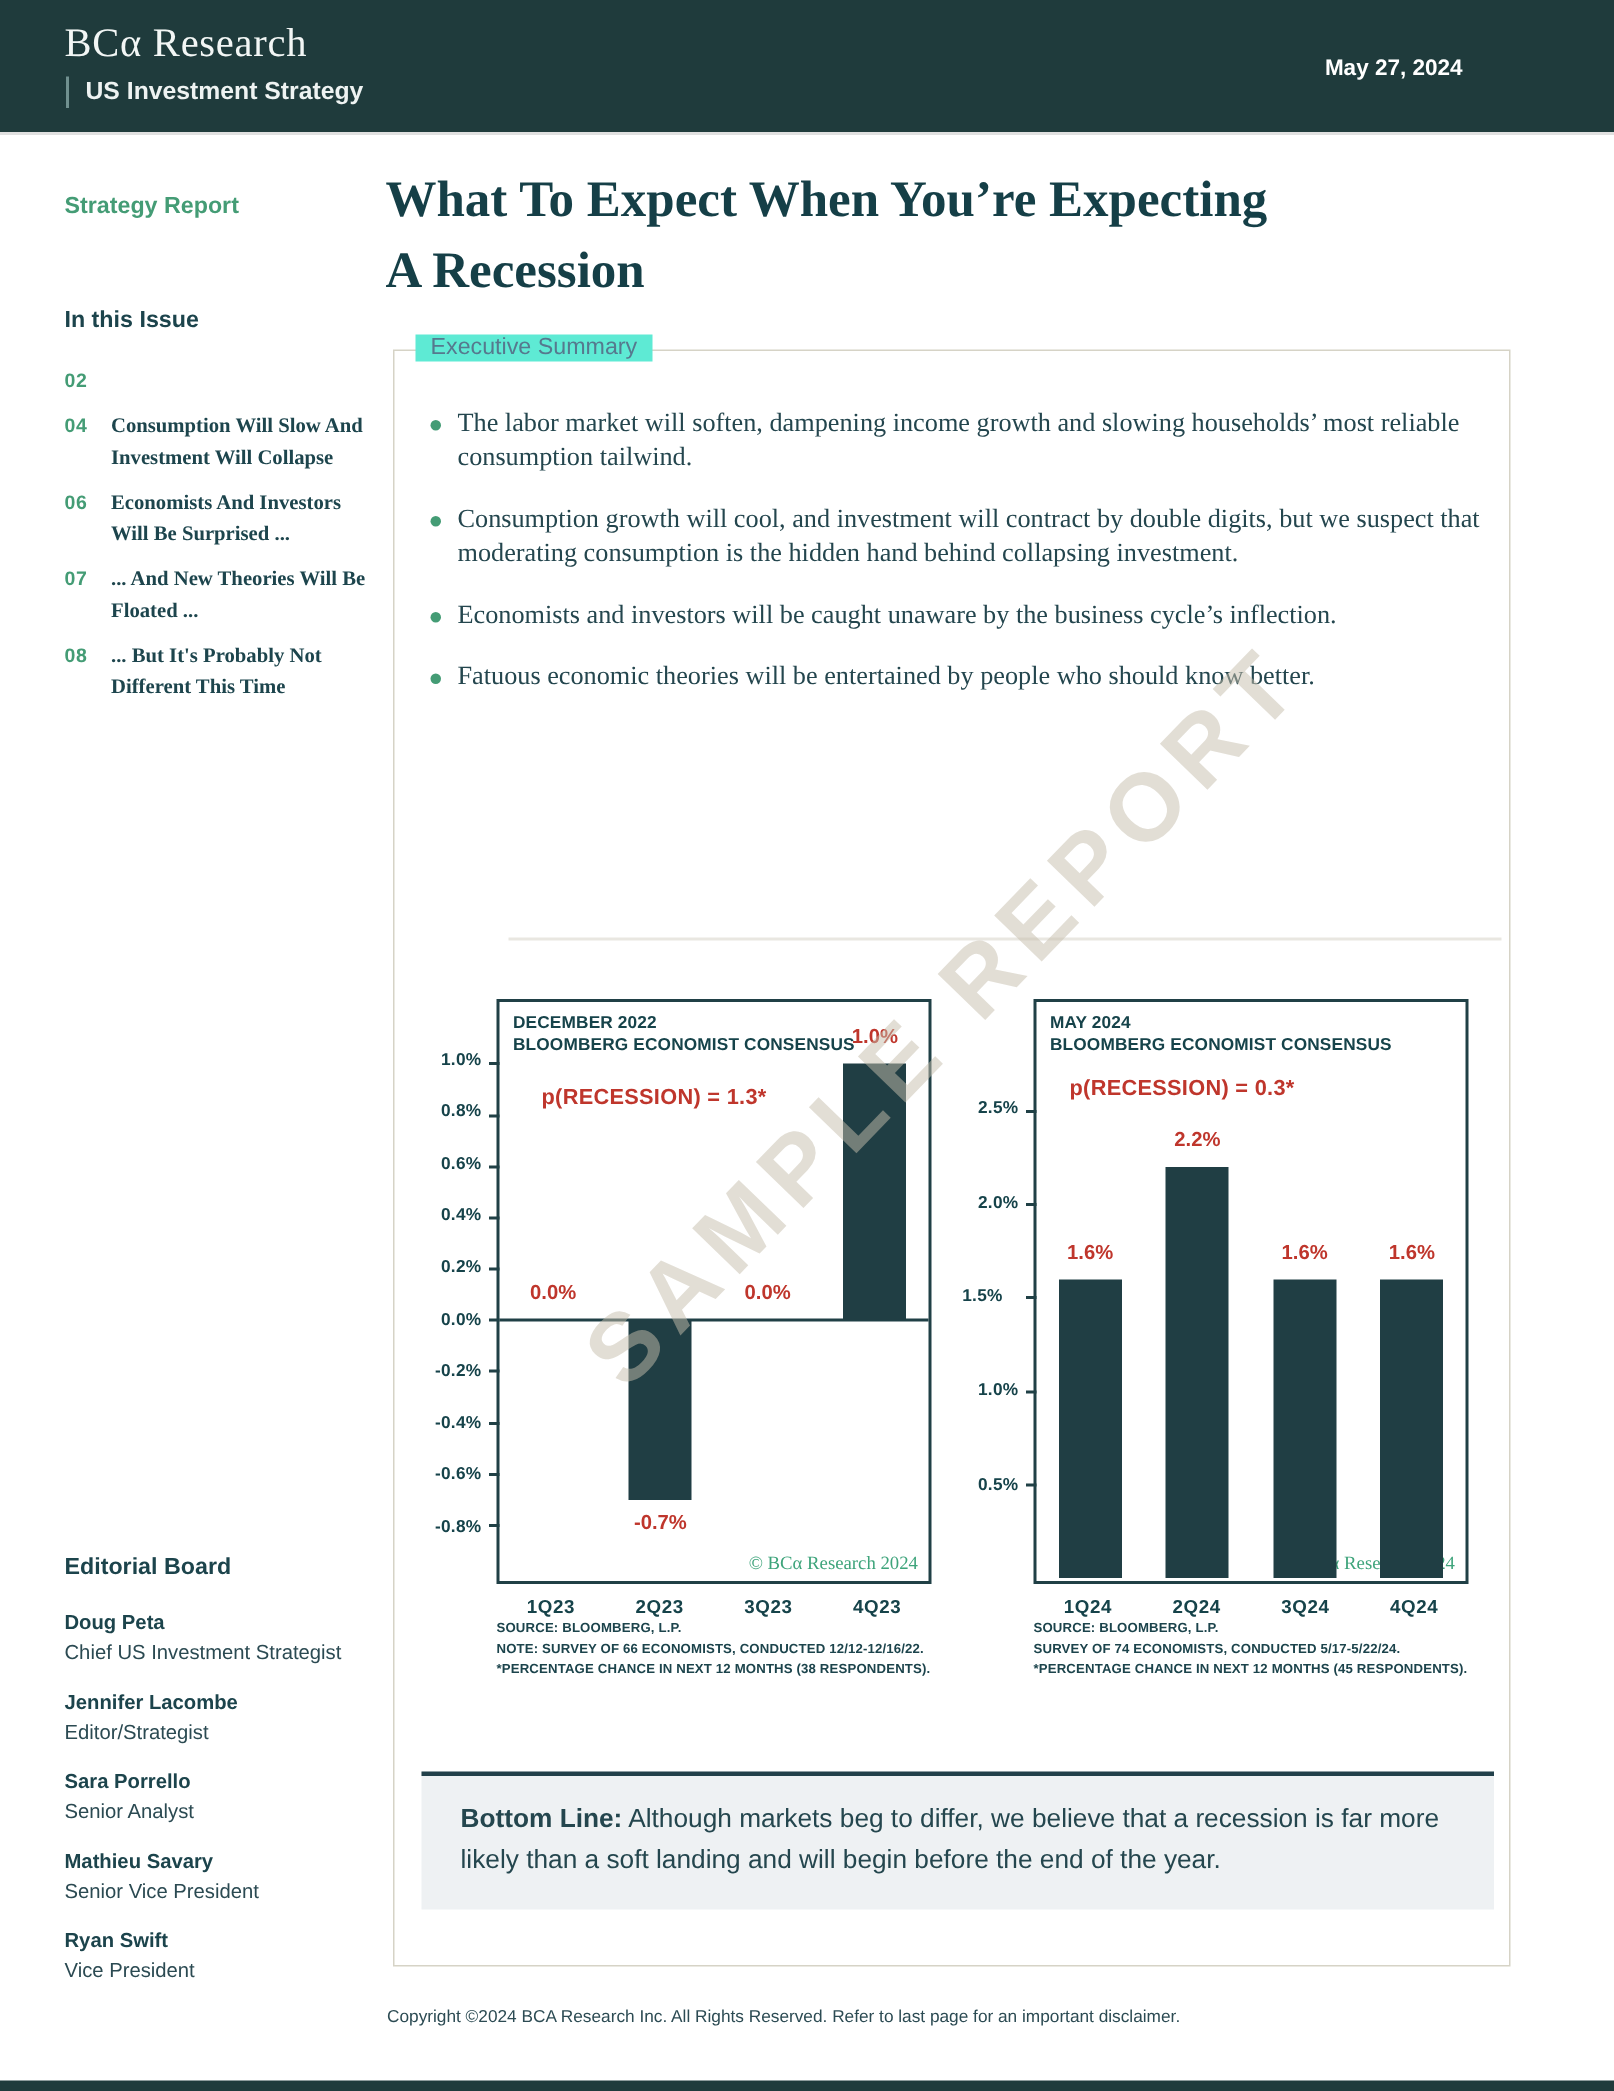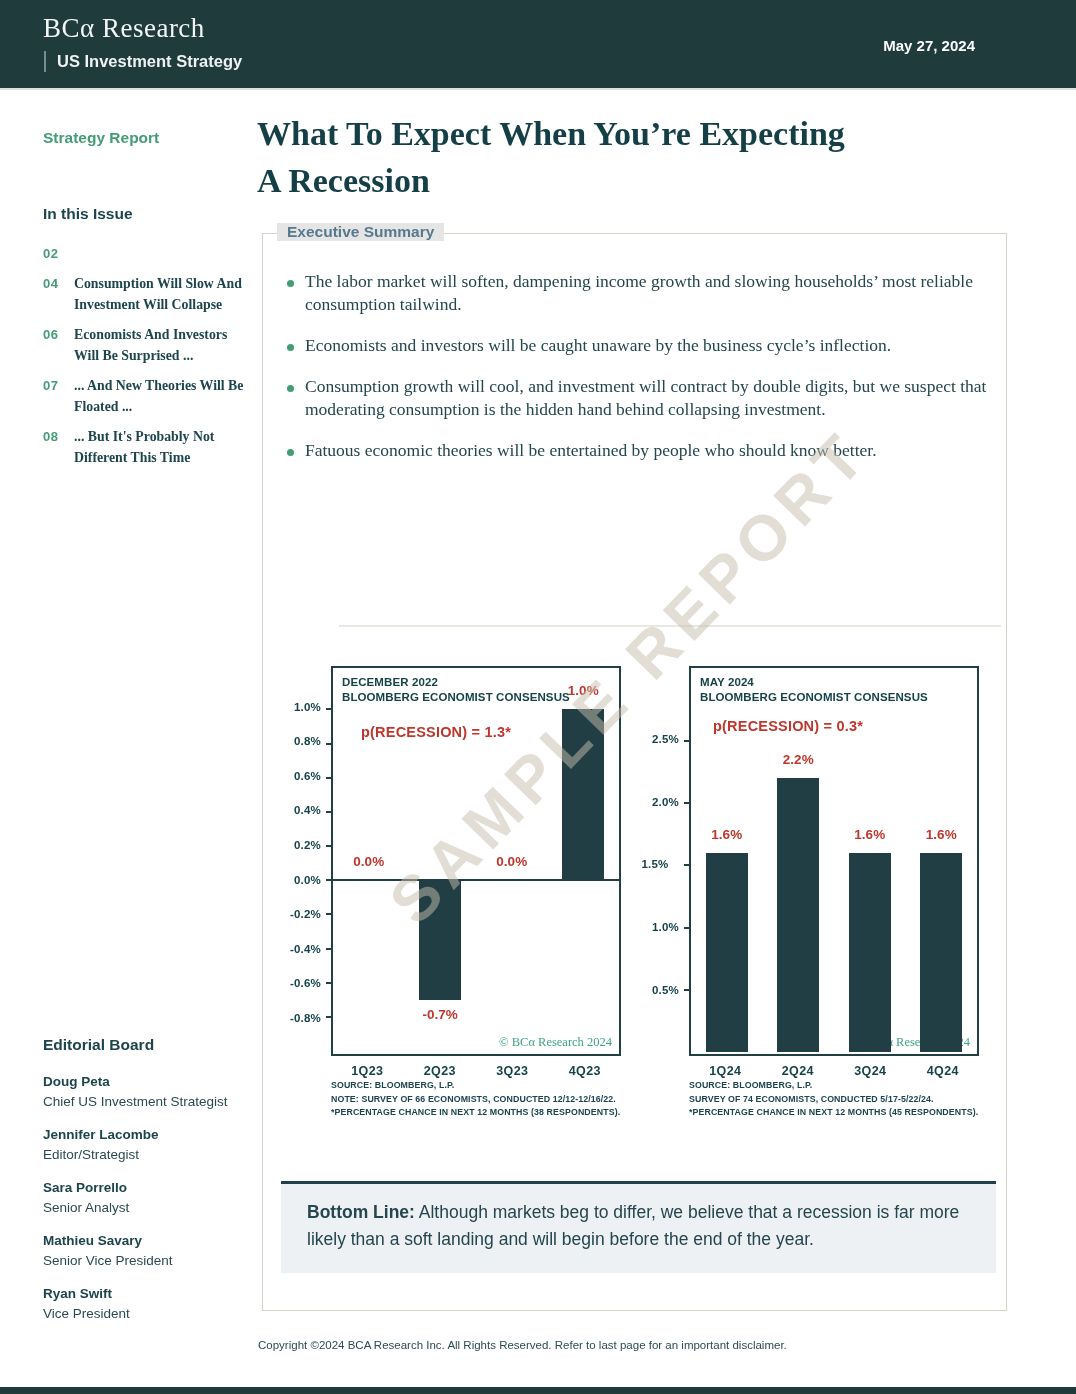--- a/index.html
+++ b/index.html
@@ -25,22 +25,22 @@
   .board { position:absolute; top:1072px; width:205px; }
   .member { margin-bottom:13px; }
   .member-name { color:#1c444c; font-size:13.5px; font-weight:700; line-height:20px; }
   .member-role { color:#2b4a52; font-size:13.5px; line-height:20px; }
 
   
   .title { position:absolute; left:257px; top:110px; width:740px; font-family:"Liberation Serif", serif;
            font-weight:700; font-size:34px; line-height:47px; color:#153f47; }
   .sum-box { position:absolute; left:262px; top:233px; width:745px; height:1078px;
              border:1.5px solid #d6d3c6; }
-  .sum-legend { position:absolute; left:14px; top:-11px; background:#e5e5e5; padding:0 10px;
-                color:#56798e; font-size:15.5px; font-weight:700; }
+  .sum-legend { position:absolute; left:14px; top:-11px; background:#5eead4; padding:0 10px;
+                color:#56798e; font-size:15.5px; font-weight:400; }
   .bullets { position:absolute; left:16px; top:36px; width:712px; list-style:none; }
   .bullets li { position:relative; padding-left:26px; font-family:"Liberation Serif", serif;
                 font-size:17.5px; line-height:23px; color:#24464e; margin-bottom:18px; }
   .bullets li::before { content:""; position:absolute; left:8px; top:10px; width:7px; height:7px;
                         border-radius:50%; background:#449c75; }
 
   .divider { position:absolute; left:76px; top:391px; width:662px; height:2px; background:#e9e7e1; }
   .chart-title { position:absolute; left:68px; top:404px; font-size:16.5px; font-weight:700; color:#1c444c; }
 
   .panel-group { position:absolute; top:432px; width:348px; height:432px; }
@@ -139,22 +139,22 @@
     </div>
   </div>
 
   <h1 class="title"><span>What To Expect When You’re Expecting</span><br><span>A Recession</span></h1>
 
   <div class="sum-box">
     <div class="sum-legend">Executive Summary</div>
 
     <ul class="bullets">
       <li>The labor market will soften, dampening income growth and slowing households’ most reliable consumption tailwind.</li>
+      <li>Consumption growth will cool, and investment will contract by double digits, but we suspect that moderating consumption is the hidden hand behind collapsing investment.</li>
       <li>Economists and investors will be caught unaware by the business cycle’s inflection.</li>
-      <li>Consumption growth will cool, and investment will contract by double digits, but we suspect that moderating consumption is the hidden hand behind collapsing investment.</li>
       <li>Fatuous economic theories will be entertained by people who should know better.</li>
     </ul>
 
     <div class="divider"></div>
 
     <div class="panel-group pg0">
       <div class="yticks">
           <div class="ytick" style="top: calc(10.7% - 7px);">1.0%</div>
           <div class="ytick" style="top: calc(19.56% - 7px);">0.8%</div>
           <div class="ytick" style="top: calc(28.42% - 7px);">0.6%</div>

